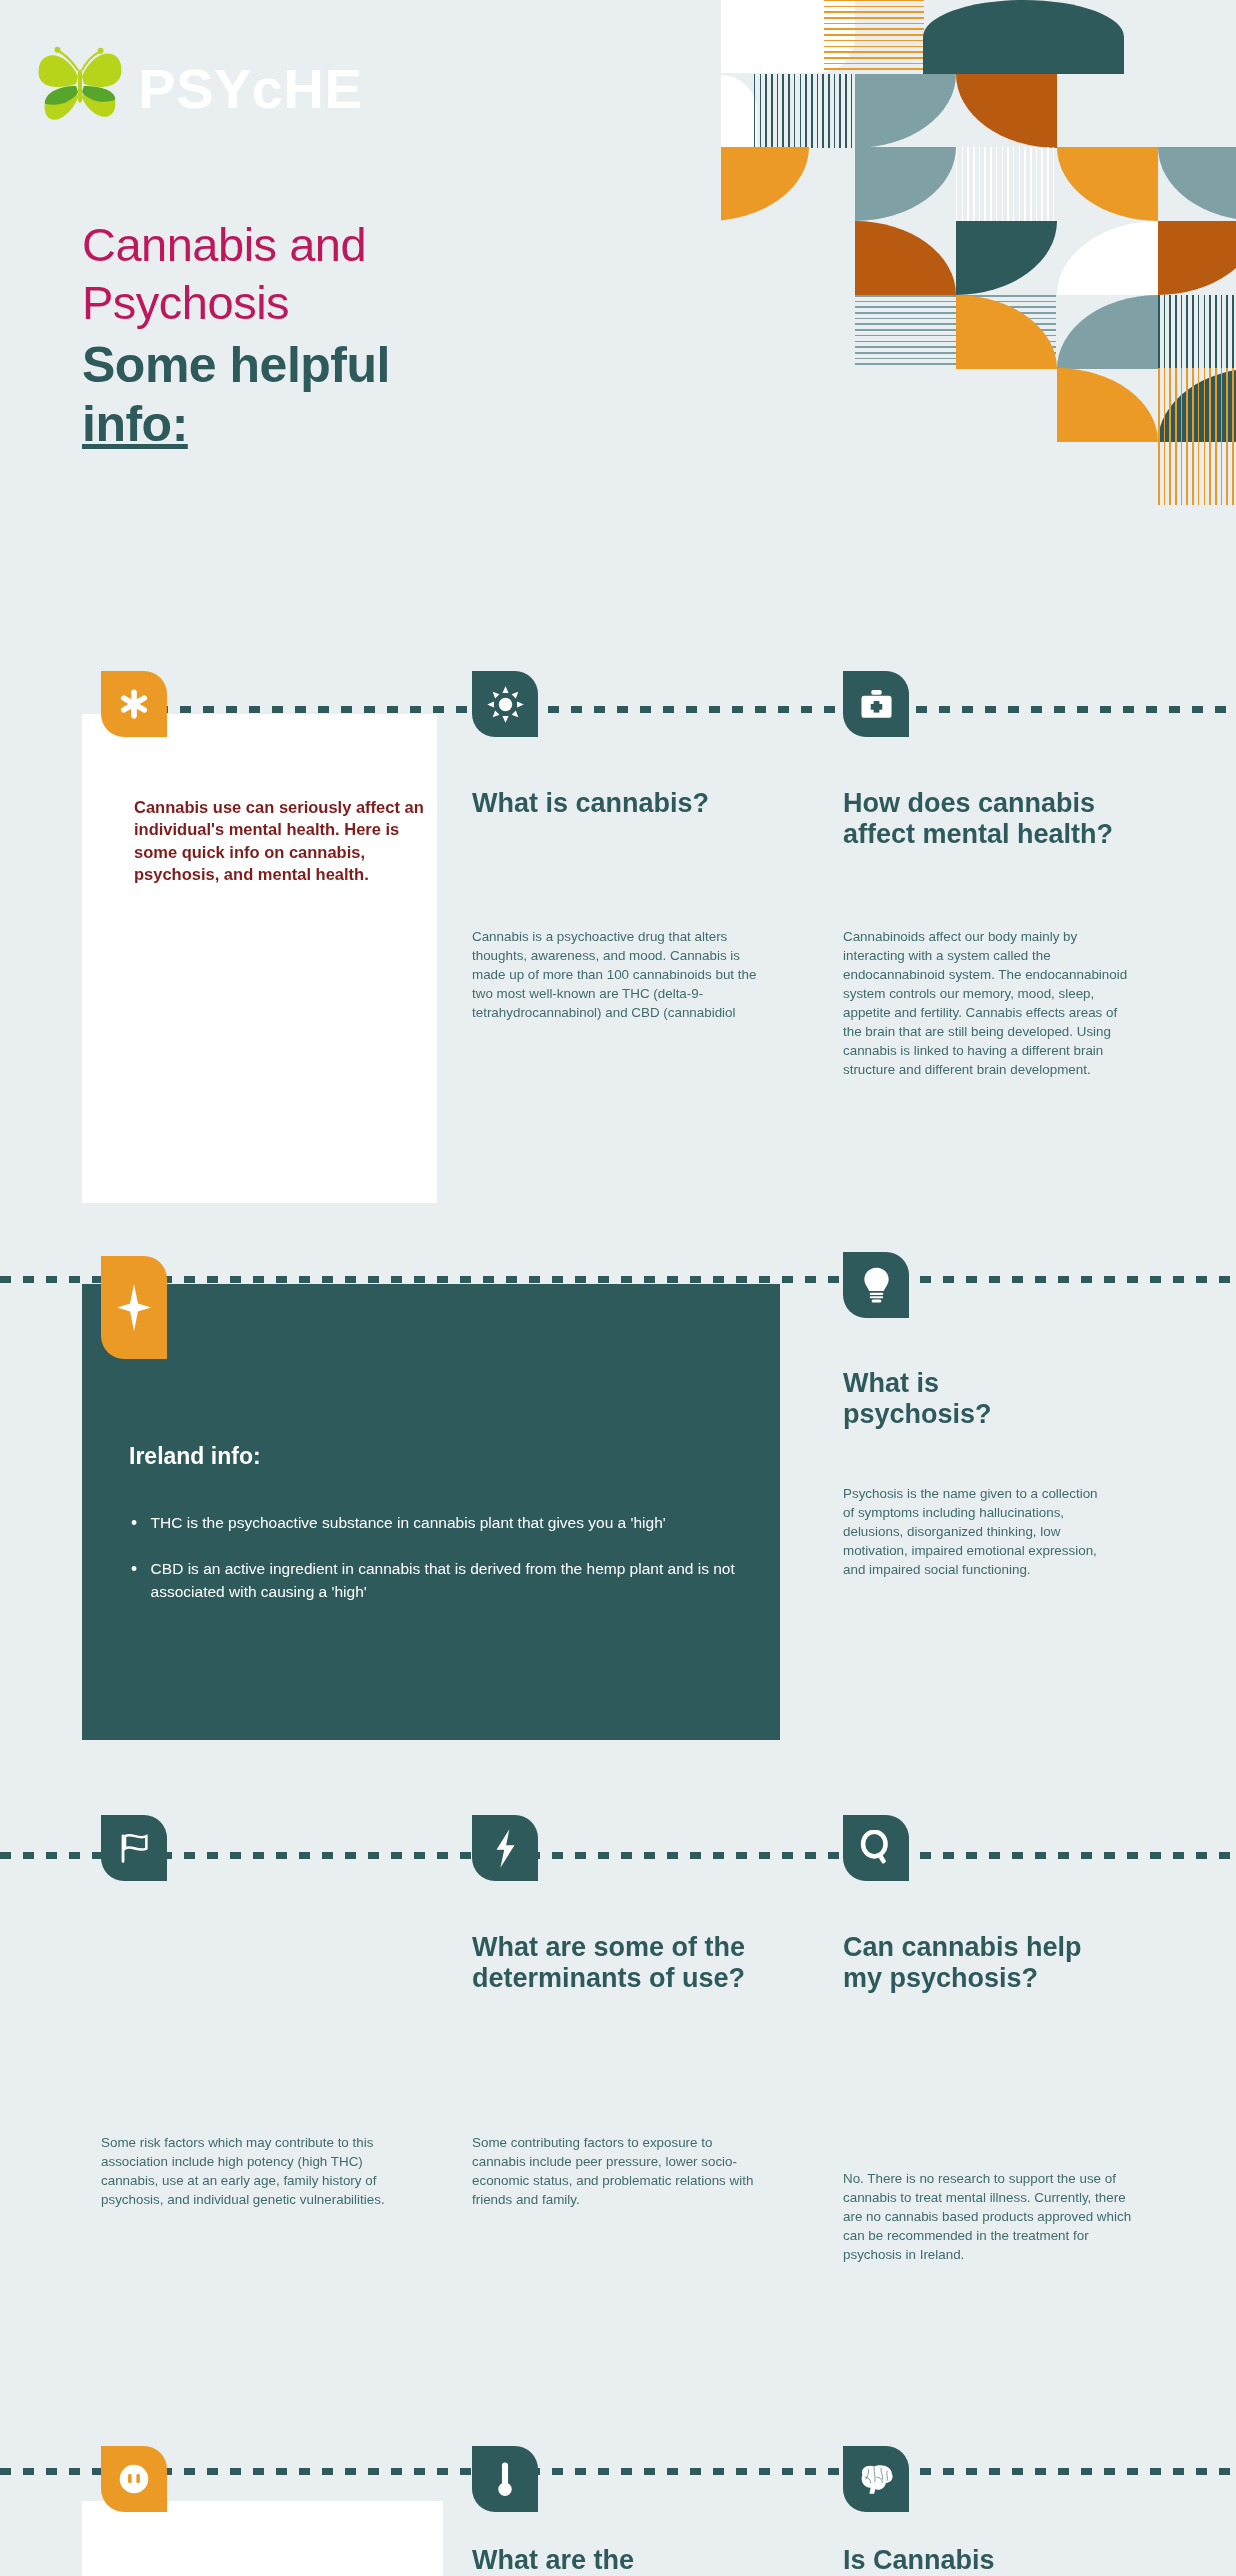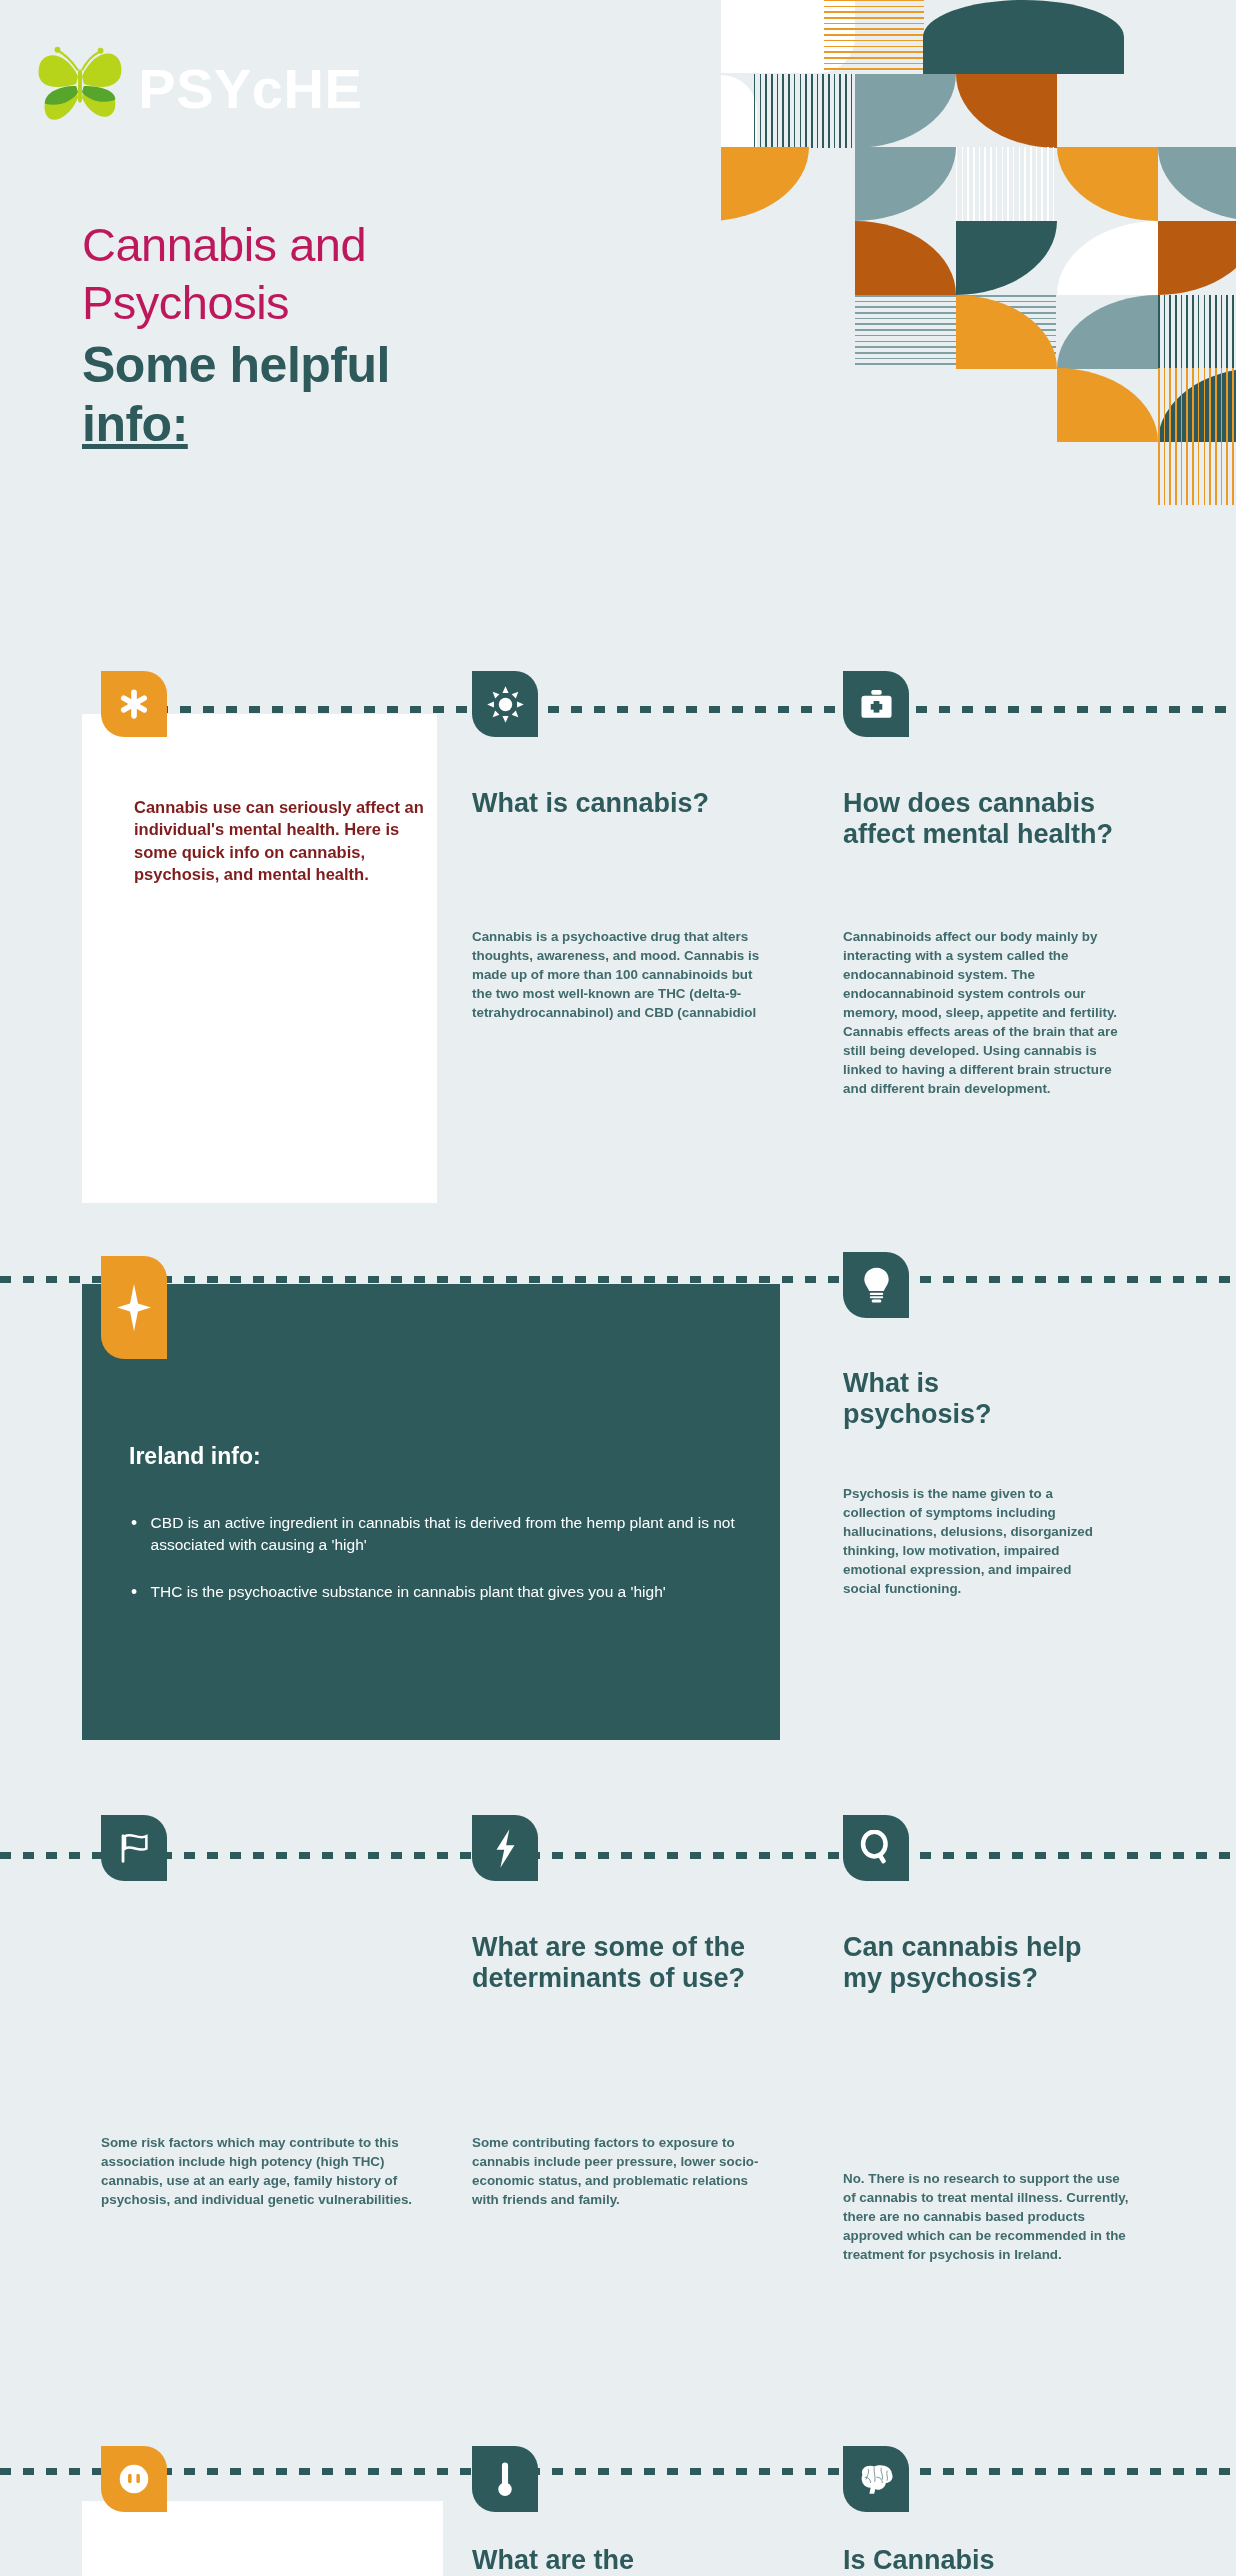--- a/index.html
+++ b/index.html
@@ -86,21 +86,21 @@
   .h-q {
     position: absolute;
     color: #2e5a5c;
     font-weight: 700;
     font-size: 27px;
     line-height: 1.16;
   }
   .body-t {
     position: absolute;
     color: #3f6b6c;
-    font-weight: 700;
+    font-weight: 400;
     font-size: 13.4px;
     line-height: 1.42;
   }
   .intro-t {
     position: absolute;
     color: #7f1d1d;
     font-weight: 700;
     font-size: 16.5px;
     line-height: 1.35;
   }
@@ -225,22 +225,22 @@
   <div class="dotline" style="left:0px;top:1276px;width:1236px;"></div>
 
   <div class="teal-card" style="left:82px;top:1284px;width:698px;height:456px;"></div>
   <div class="icon-tile orange" style="left:101px;top:1256px;width:66px;height:103px;border-radius:0 23px 0 23px;">
     <svg width="36" height="57" viewBox="0 0 64 100">
       <path d="M32 8 L39 43 L62 50 L39 57 L32 92 L25 57 L2 50 L25 43 Z" fill="#ffffff"></path>
     </svg>
   </div>
   <div class="fi-title" style="left:129px;top:1443px;">Ireland info:</div>
   <ul class="fi-list" style="left:129px;top:1512px;width:626px;">
+    <li>THC is the psychoactive substance in cannabis plant that gives you a 'high'</li>
     <li>CBD is an active ingredient in cannabis that is derived from the hemp plant and is not associated with causing a 'high'</li>
-    <li>THC is the psychoactive substance in cannabis plant that gives you a 'high'</li>
   </ul>
 
   <div class="icon-tile teal" style="left:843px;top:1252px;">
     <svg width="33" height="39" viewBox="0 0 48 64">
       <g fill="#ffffff">
         <path d="M24 3 C12 3 4 12 4 22 C4 30 10 35 12 41 L36 41 C38 35 44 30 44 22 C44 12 36 3 24 3 Z"></path>
         <rect x="13" y="44" width="22" height="3.5" rx="1.6"></rect>
         <rect x="13" y="49.5" width="22" height="3.5" rx="1.6"></rect>
         <rect x="16" y="55" width="16" height="5" rx="2.5"></rect>
       </g>

